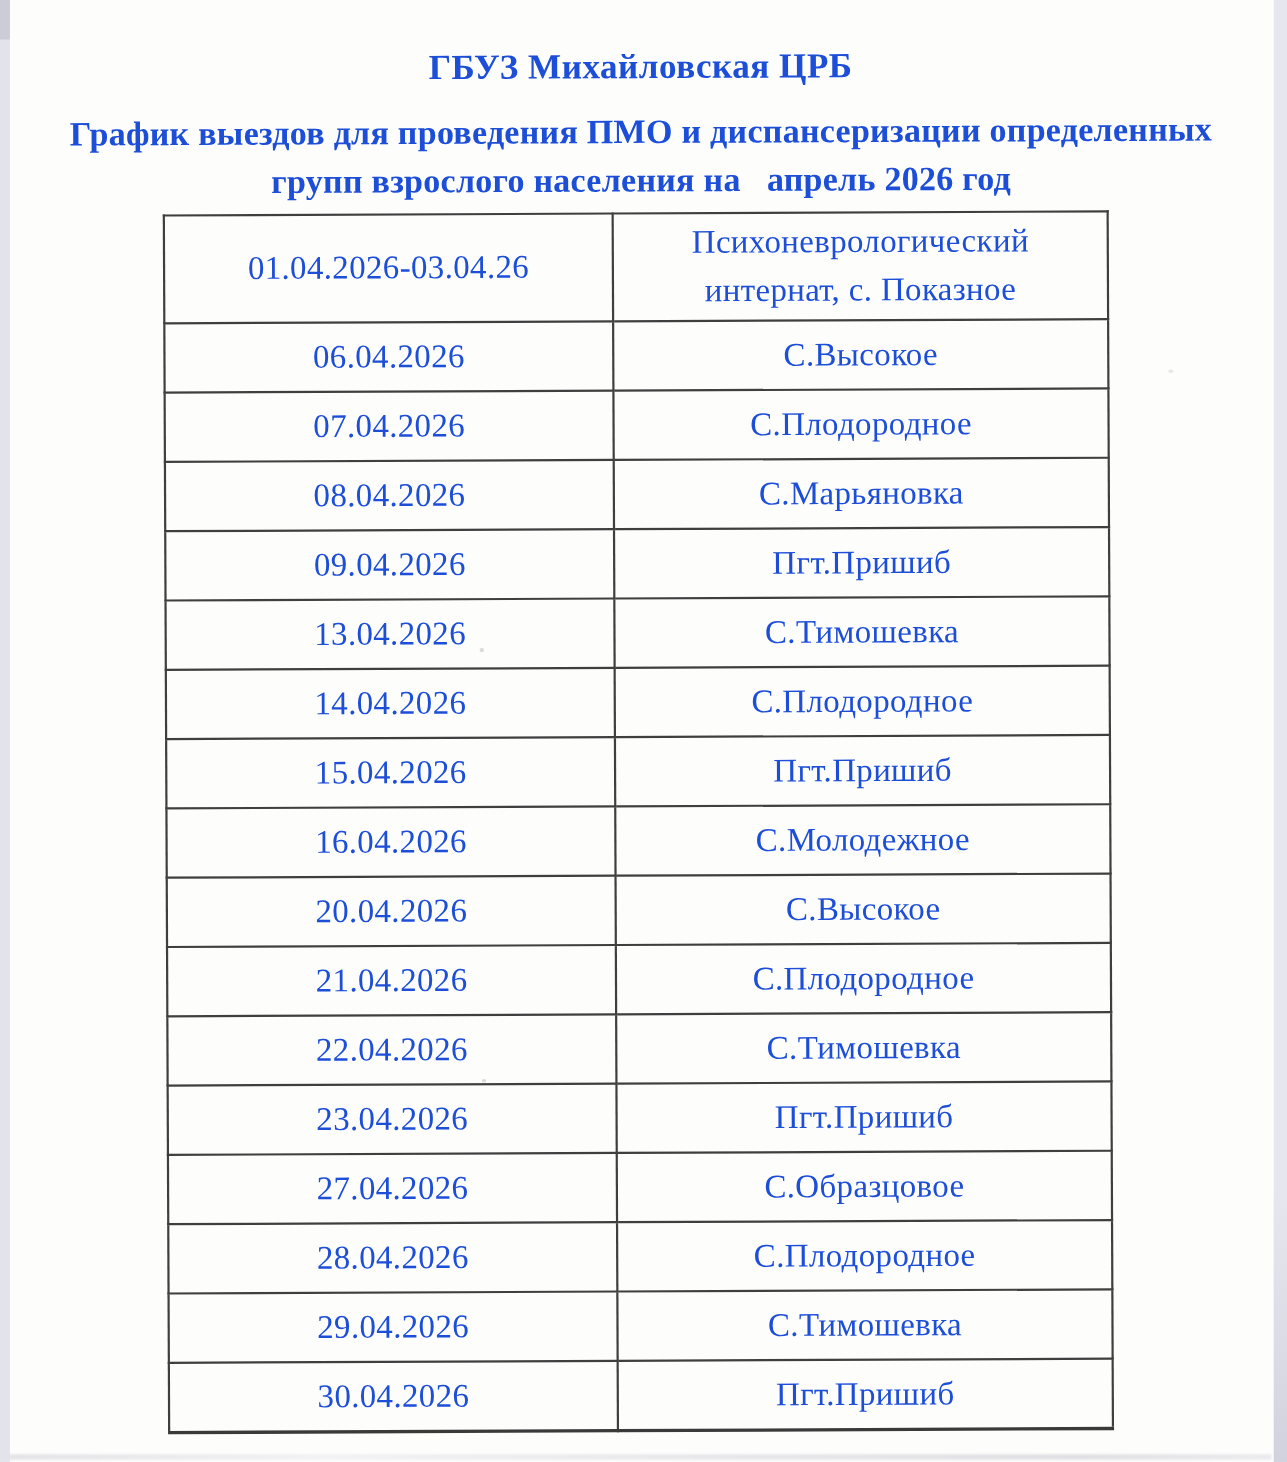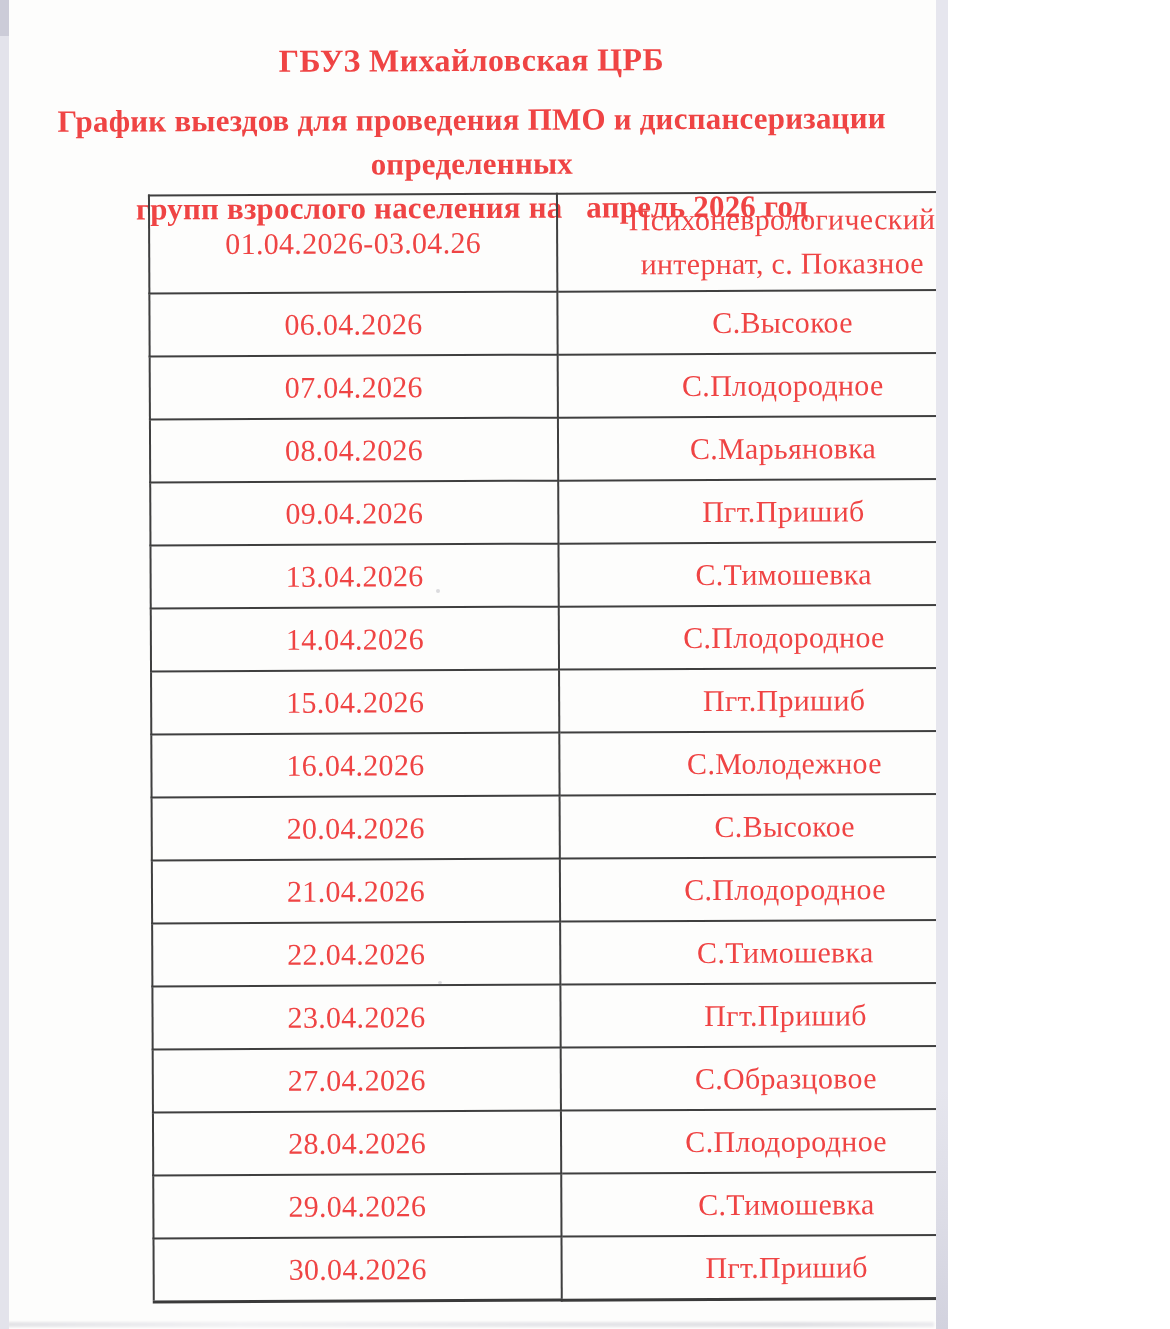--- a/index.html
+++ b/index.html
@@ -2,26 +2,26 @@
 <html><head>
 <meta charset="utf-8">
 <style>
   html, body {
     margin: 0;
     padding: 0;
     background: #ffffff;
   }
   .page {
     position: relative;
-    width: 948px;
+    width: 1170px;
     height: 1329px;
     background: #fdfdfc;
     overflow: hidden;
     font-family: "Liberation Serif", "DejaVu Serif", serif;
-    color: #ef4444;
+    color: #1d4ed8;
   }
   
   .edge-strip {
     position: absolute;
     top: 0;
     height: 100%;
     z-index: 3;
   }
   .edge-strip.left {
     left: 0;

